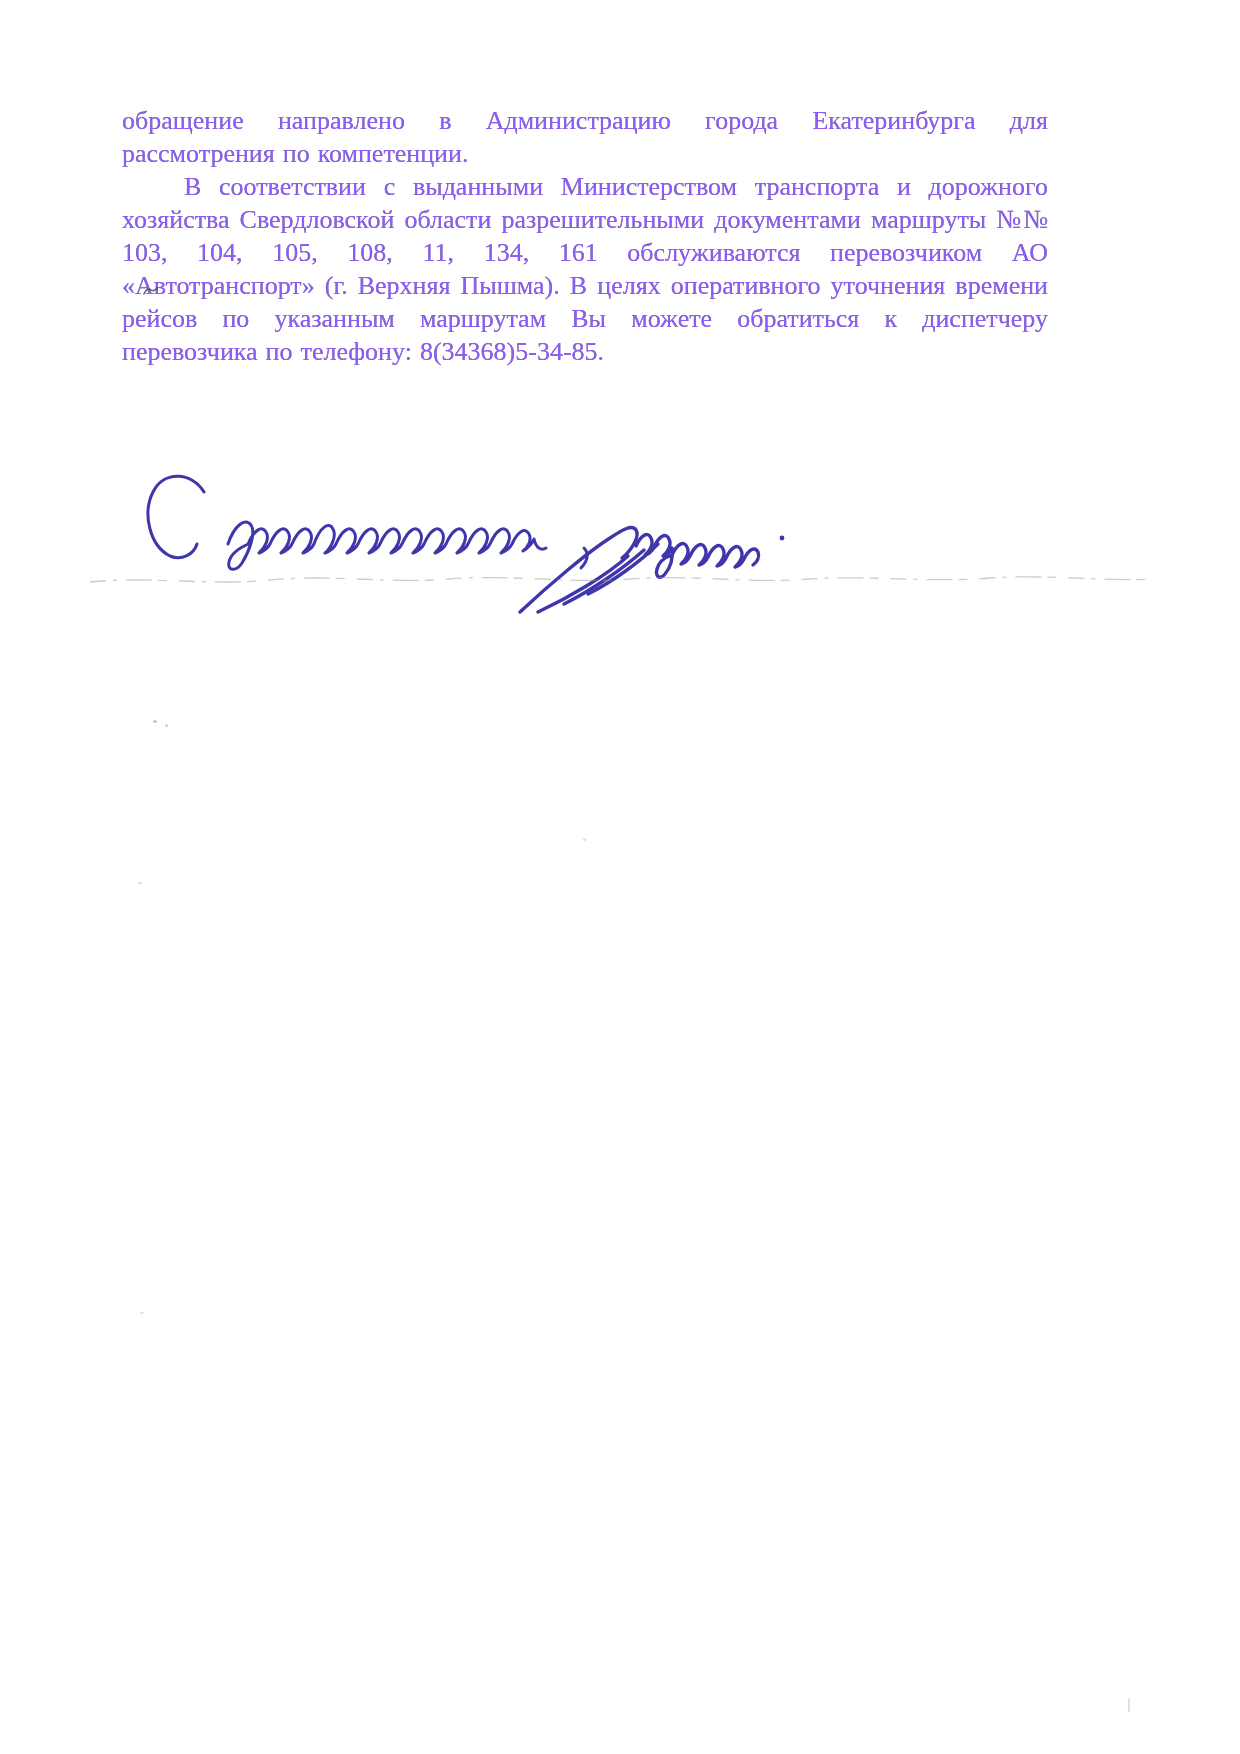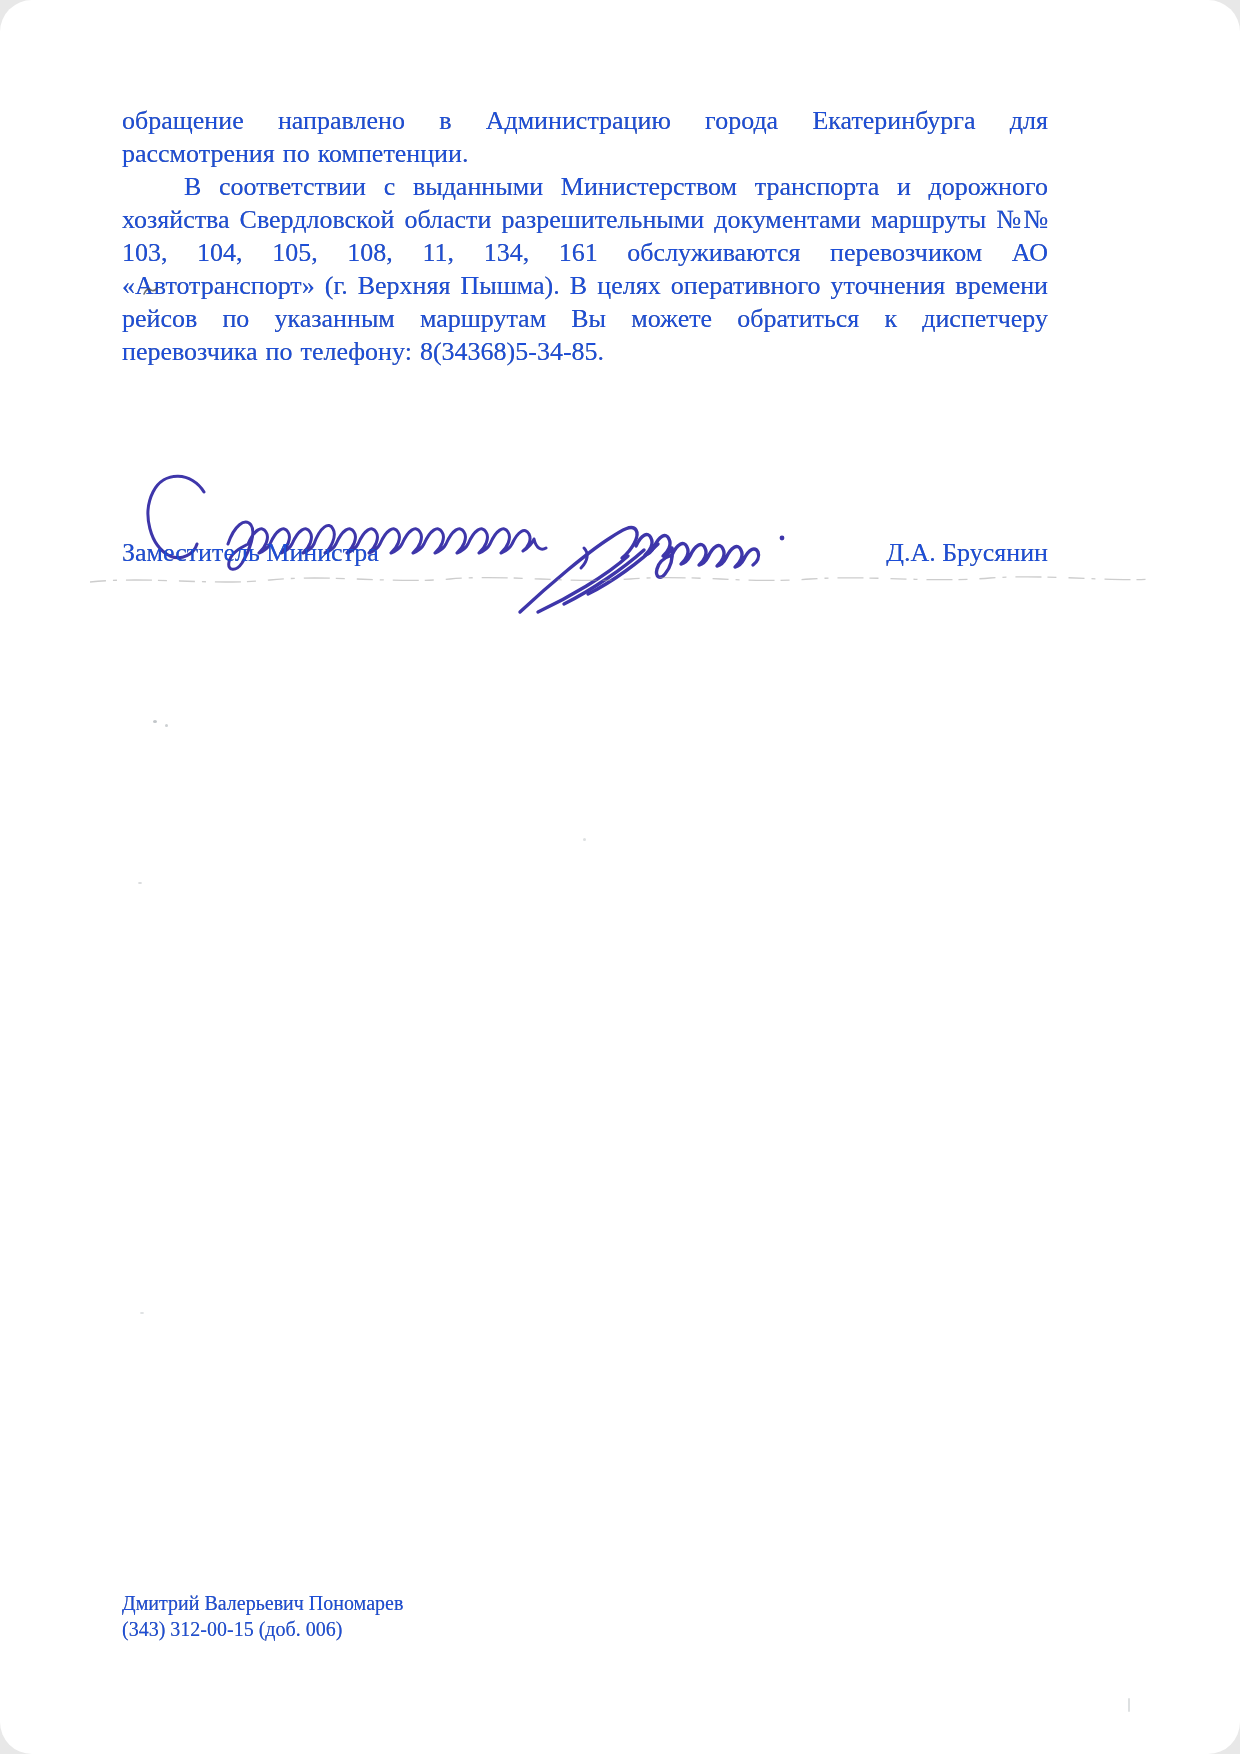--- a/index.html
+++ b/index.html
@@ -2,23 +2,22 @@
 <html lang="ru"><head>
 <meta charset="utf-8">
 <style>
   html,body{margin:0;padding:0;background:#e8e8e8;}
   .page{
     position:relative;
     width:1240px;height:1754px;
     margin:0 auto;
     background:#ffffff;
     font-family:"Liberation Serif","DejaVu Serif",serif;
-    color:#1d4ed8;
+    color:#8b5cf6;
     overflow:hidden;
-    border-radius:32px;
   }
   .body-text{
     position:absolute;left:122px;top:104px;width:926px;
     font-size:26px;line-height:33px;
     text-align:justify;
     word-spacing:1.5px;
     text-shadow:0 0 .4px rgba(0,0,0,.5);
   }
   .para{margin:0;text-indent:62px;}
   .para.first{text-indent:0;}
@@ -82,34 +81,26 @@
                c1,9 -1,19 -7,26 c-5,6 -10,3 -8,-5 c2,-8 9,-12 15,-14
                c5,-11 12,-15 15,-8 c3,6 -1,13 -6,17 c4,-1 7,-4 9,-8
                c5,-11 12,-15 15,-8 c3,6 -1,13 -6,17 c4,-1 7,-4 9,-8
                c5,-11 12,-15 15,-8 c3,6 -1,13 -6,17 c4,-1 7,-4 9,-8
                c5,-11 12,-15 15,-8 c3,6 -1,13 -6,17 c4,-1 7,-4 9,-8
                c5,-10 11,-13 14,-7 c2,5 -1,10 -5,13"></path>
       <circle cx="272" cy="38" r="2.4" fill="#3e36aa" stroke="none"></circle>
     </g>
   </svg>
 
-  <div class="sig-row">
-    <span>Заместитель Министра</span>
-    <span>Д.А. Брусянин</span>
-  </div>
 
   <svg class="hw" style="left:90px;top:568px" width="1060" height="26" viewBox="0 0 1060 26">
     <path d="M0,14 C60,8 120,18 180,12 C240,6 300,16 360,11 C420,6 480,16 540,11 C600,6 660,16 720,11 C780,7 840,15 900,10 C960,6 1020,14 1060,11" fill="none" stroke="#9b9b9b" stroke-width="1.3" stroke-dasharray="16 7 4 9 26 6 9 12" opacity="0.5"></path>
   </svg>
 
   <span class="speck" style="left:153px;top:720px;width:4px;height:3px;opacity:.55"></span>
   <span class="speck" style="left:165px;top:724px;width:3px;height:3px;opacity:.45"></span>
   <span class="speck" style="left:138px;top:882px;width:4px;height:2px;opacity:.35"></span>
   <span class="speck" style="left:583px;top:838px;width:3px;height:3px;opacity:.3"></span>
   <span class="speck" style="left:140px;top:1312px;width:4px;height:2px;opacity:.3"></span>
   <span class="speck" style="left:1128px;top:1698px;width:2px;height:14px;border-radius:2px;opacity:.3"></span>
 
-  <div class="footer">
-    <div>Дмитрий Валерьевич Пономарев</div>
-    <div>(343) 312-00-15 (доб. 006)</div>
-  </div>
 
 </div>
 
 </body></html>

